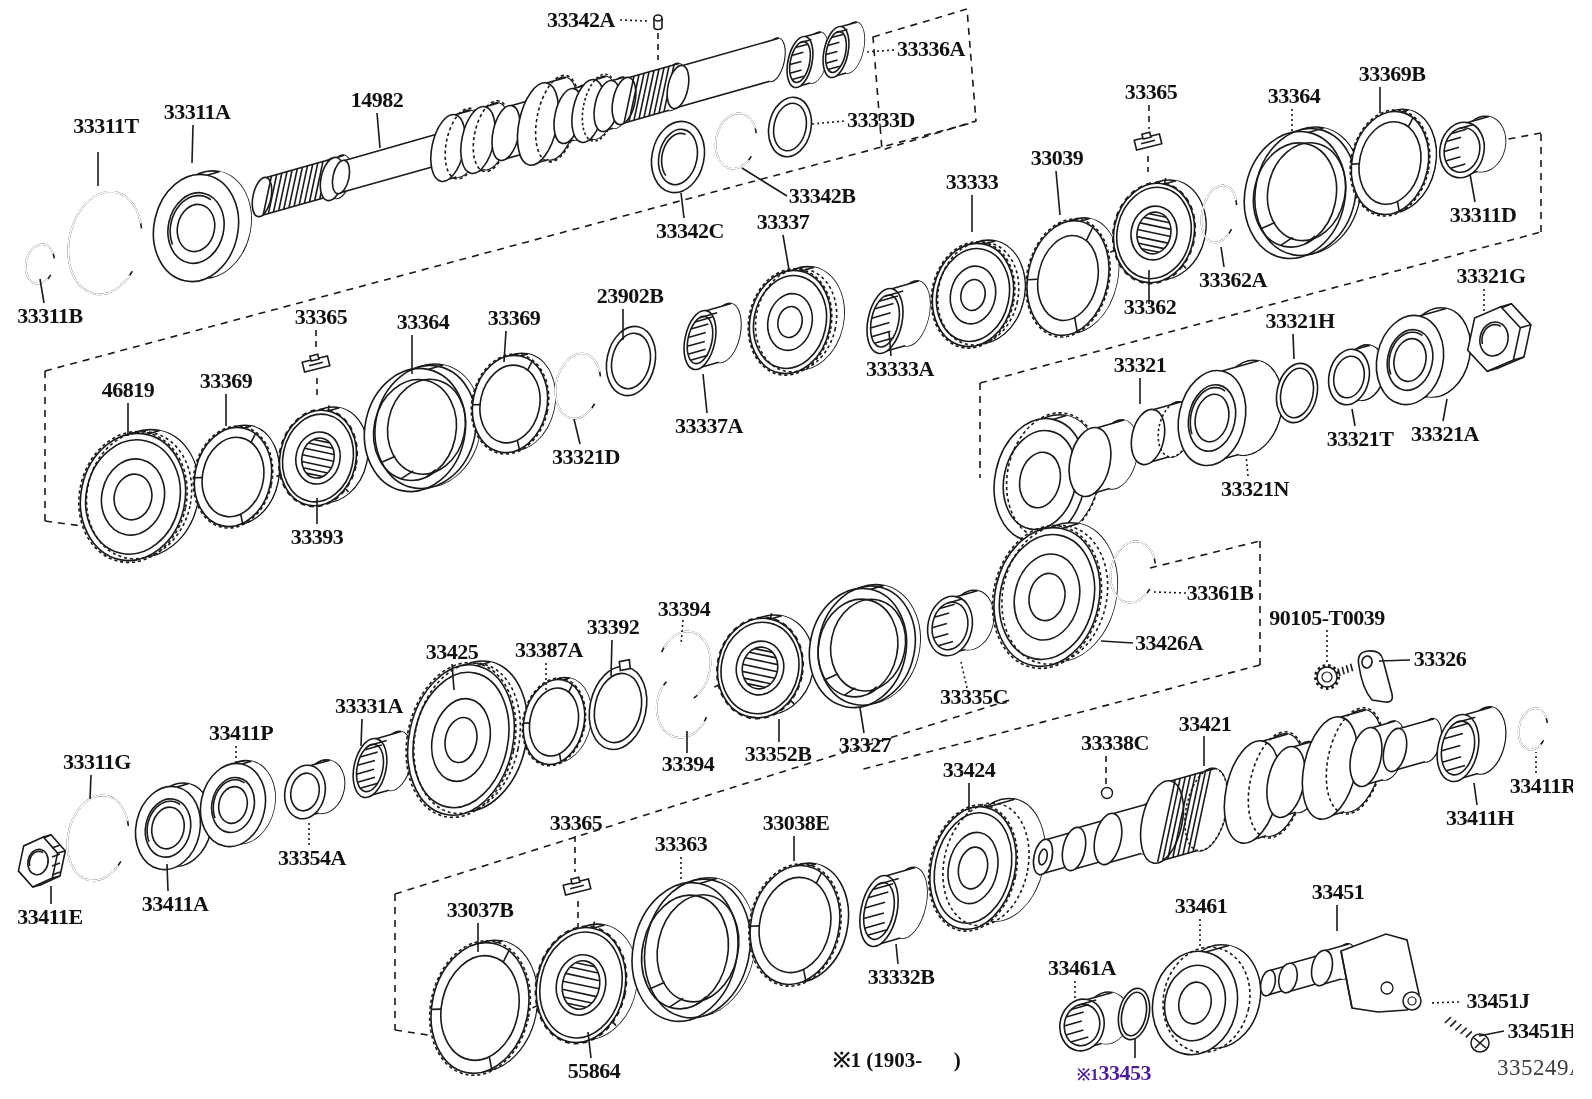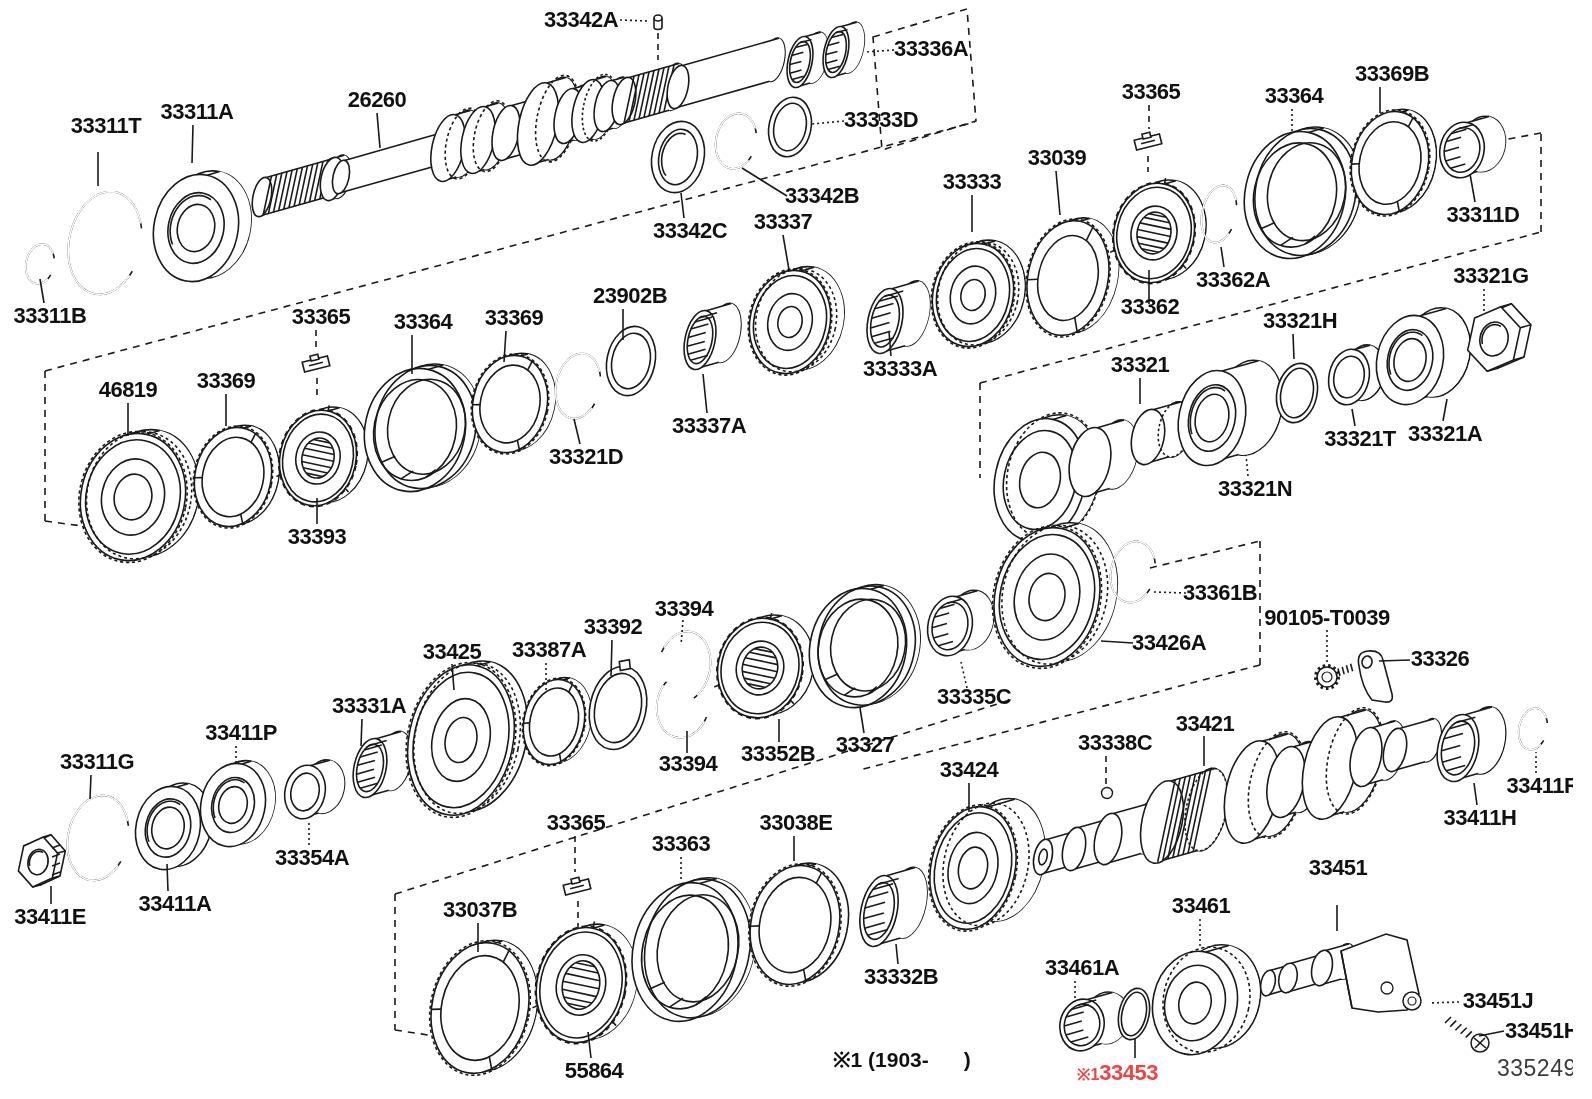--- a/index.html
+++ b/index.html
@@ -1,31 +1,31 @@
 <!DOCTYPE html>
 <html><head>
 <meta charset="utf-8">
 <style>
   html,body { margin:0; padding:0; background:#fff; }
   .stage { position:relative; width:1573px; height:1099px; overflow:hidden;
-           font-family:Liberation Sans, sans-serif; background:#fff; }
+           font-family:Liberation Serif, serif; background:#fff; }
   .stage svg { position:absolute; left:0; top:0; }
   .stage svg ellipse, .stage svg line, .stage svg path, .stage svg polyline, .stage svg polygon {
     stroke:#1a1a1a; fill:none; stroke-width:1.6; }
   .stage svg circle { stroke:#1a1a1a; fill:none; }
   .stage svg .f { fill:#fff; }
   .stage svg .b { fill:#fff; stroke:none; }
   .stage svg .wh { stroke:#fff; }
   .lbl { position:absolute; transform:translate(-50%,-50%); white-space:nowrap;
          font-weight:bold; font-size:22px; letter-spacing:-0.5px; color:#111; }
   .footnote { position:absolute; left:833px; top:1045px; font-weight:bold; font-size:21px;
               color:#111; white-space:pre; }
   .fig-code { position:absolute; left:1497px; top:1055px; font-size:23px; color:#3c3c3c;
               letter-spacing:0.5px; }
-  .special { position:absolute; left:1077px; top:1060px; color:#ef4444; white-space:nowrap; }
+  .special { position:absolute; left:1077px; top:1060px; color:#4c1d95; white-space:nowrap; }
   .special .pre { font-weight:bold; font-size:16px; }
   .special .num { font-weight:bold; font-size:22px; letter-spacing:-0.5px; }
 </style>
 </head>
 <body>
 
 <div class="stage">
 <svg viewBox="0 0 1592 1099" width="1592" height="1099">
       <rect width="1592" height="1099" fill="#fff"></rect>
       <g>
@@ -821,21 +821,21 @@
         <line x1="1200" y1="919" x2="1200" y2="948" stroke-dasharray="2 3"></line>
         <line x1="1337" y1="905" x2="1337" y2="931"></line>
         <line x1="1075" y1="981" x2="1075" y2="1002" stroke-dasharray="2 3"></line>
         <line x1="1135" y1="1058" x2="1135" y2="1038"></line>
         <line x1="1459" y1="1002" x2="1429" y2="1003" stroke-dasharray="2 3"></line>
         <line x1="1504" y1="1031" x2="1479" y2="1036"></line>
       </g>
     </svg>
 <div class="lbl" style="left:581px;top:20px">33342A</div>
     <div class="lbl" style="left:931px;top:49px">33336A</div>
-    <div class="lbl" style="left:377px;top:100px">26260</div>
+    <div class="lbl" style="left:377px;top:100px">14982</div>
     <div class="lbl" style="left:197px;top:112px">33311A</div>
     <div class="lbl" style="left:106px;top:126px">33311T</div>
     <div class="lbl" style="left:881px;top:120px">33333D</div>
     <div class="lbl" style="left:50px;top:316px">33311B</div>
     <div class="lbl" style="left:822px;top:196px">33342B</div>
     <div class="lbl" style="left:690px;top:231px">33342C</div>
     <div class="lbl" style="left:783px;top:222px">33337</div>
     <div class="lbl" style="left:972px;top:182px">33333</div>
     <div class="lbl" style="left:1057px;top:158px">33039</div>
     <div class="lbl" style="left:1151px;top:92px">33365</div>
@@ -883,20 +883,20 @@
     <div class="lbl" style="left:796px;top:823px">33038E</div>
     <div class="lbl" style="left:480px;top:910px">33037B</div>
     <div class="lbl" style="left:594px;top:1071px">55864</div>
     <div class="lbl" style="left:901px;top:977px">33332B</div>
     <div class="lbl" style="left:969px;top:770px">33424</div>
     <div class="lbl" style="left:1115px;top:743px">33338C</div>
     <div class="lbl" style="left:1205px;top:724px">33421</div>
     <div class="lbl" style="left:1543px;top:786px">33411R</div>
     <div class="lbl" style="left:1480px;top:818px">33411H</div>
     <div class="lbl" style="left:1201px;top:906px">33461</div>
-    <div class="lbl" style="left:1338px;top:868px">33451</div>
+    <div class="lbl" style="left:1338px;top:892px">33451</div>
     <div class="lbl" style="left:1082px;top:968px">33461A</div>
     <div class="lbl" style="left:1498px;top:1001px">33451J</div>
     <div class="lbl" style="left:1542px;top:1031px">33451H</div>
 <div class="footnote">※1 (1903-      )</div>
 <div class="special"><span class="pre">※1</span><span class="num">33453</span></div>
 <div class="fig-code">335249A</div>
 </div>
 
 </body></html>

